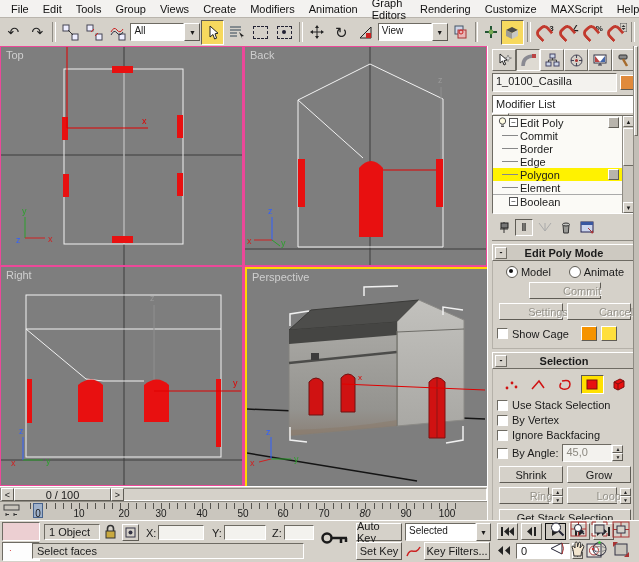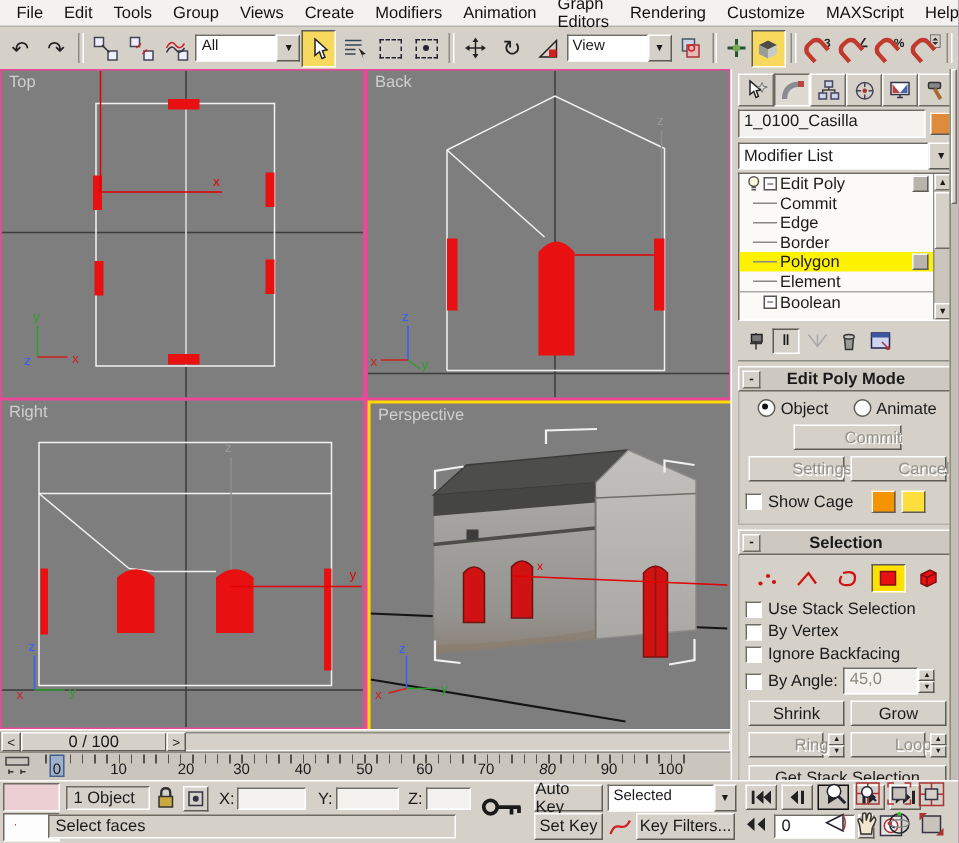--- a/index.html
+++ b/index.html
@@ -45,21 +45,21 @@
   
   .cpanel{position:absolute;left:487px;top:0;width:152px;height:474px;background:#d5d1c9;border-left:1px solid #fff;box-sizing:border-box;padding:2px 3px 0 4px;}
   .cp-scroll{position:absolute;right:0;top:0;width:5px;height:474px;background:#c2beb6;border-left:1px solid #8e8b83;}
   .cp-scroll .thumb{position:absolute;left:0;top:0;width:4px;height:90px;background:#d5d1c9;border:1px solid;border-color:#fff #6e6b63 #6e6b63 #fff;box-sizing:border-box;}
   .cp-tabs{display:flex;height:21px;margin:1px 0 3px 0;}
   .cp-tab{width:22px;height:20px;display:flex;align-items:center;justify-content:center;border:1px solid;border-color:#fff #6e6b63 #6e6b63 #fff;background:#d5d1c9;}
   .cp-tab.active{border-color:#6e6b63 #fff #fff #6e6b63;background:#dedad2;}
   .name-row{display:flex;align-items:center;gap:3px;margin-bottom:3px;}
   .name-field{flex:1;height:15px;padding:1px 3px;font-size:11px;}
   .swatch{width:16px;height:15px;border:1px solid;border-color:#fff #5f5c55 #5f5c55 #fff;box-sizing:border-box;}
-  .modlist{display:flex;height:18px;margin-bottom:2px;}
+  .modlist{display:flex;height:18px;margin-bottom:2px;flex-direction:column;}
   .modlist .val{flex:1;background:#fff;border:1px solid;border-color:#6e6b63 #fff #fff #6e6b63;padding:2px 3px;}
   .modlist .arr{width:15px;background:#d5d1c9;border:1px solid;border-color:#fff #5f5c55 #5f5c55 #fff;font-size:7px;display:flex;align-items:center;justify-content:center;}
   .stackbox{position:relative;height:97px;background:#fbfaf6;border:1px solid;border-color:#6e6b63 #fff #fff #6e6b63;overflow:hidden;}
   .stk-row{position:relative;height:13px;display:flex;align-items:center;padding-left:3px;white-space:nowrap;}
   .stk-row.sel{background:#fff200;}
   .stk-ico{width:13px;display:flex;justify-content:center;}
   .stk-exp{width:9px;height:9px;border:1px solid #555;background:#fff;font-size:8px;line-height:7px;text-align:center;margin-right:2px;box-sizing:border-box;}
   .tree{display:inline-block;width:16px;height:1px;border-top:1px solid #888;margin:0 2px 0 6px;}
   .stk-sq{position:absolute;right:16px;top:1px;width:11px;height:11px;background:#b8b4ac;border:1px solid;border-color:#fff #5f5c55 #5f5c55 #fff;box-sizing:border-box;}
   .stk-sb{position:absolute;right:0;top:0;width:12px;height:100%;background:#cac6be;border-left:1px solid #8e8b83;}
@@ -493,25 +493,25 @@
           <span class="stk-exp">−</span>
           <span>Edit Poly</span>
           <span class="stk-sq"></span>
         </div>
         <div class="stk-row">
             <span class="tree"></span>
             <span>Commit</span>
           </div>
         <div class="stk-row">
             <span class="tree"></span>
-            <span>Edge</span>
+            <span>Border</span>
           </div>
         <div class="stk-row">
             <span class="tree"></span>
-            <span>Border</span>
+            <span>Edge</span>
           </div>
         <div class="stk-row sel">
             <span class="tree"></span>
             <span>Polygon</span>
           <span class="stk-sq"></span>
           </div>
         <div class="stk-row">
             <span class="tree"></span>
             <span>Element</span>
           </div>
@@ -557,21 +557,21 @@
           </span>
       </div>
 
       <div class="rollout">
         <div class="ro-head">
           <span class="ro-min">-</span>
           <span>Edit Poly Mode</span>
         </div>
         <div class="ro-body">
           <div style="display:flex;justify-content:space-around;margin:1px 0 4px 0;">
-            <label><span class="radio on"></span><span>Object</span></label>
+            <label><span class="radio on"></span><span>Model</span></label>
             <label><span class="radio"></span><span>Animate</span></label>
           </div>
           <div style="display:flex;justify-content:center;margin:3px 0;">
             <div class="btn dis" style="width:72px;height:17px;">
                 <span>Commit</span>
               </div>
           </div>
           <div style="display:flex;justify-content:space-between;margin:4px 2px;">
             <div class="btn dis" style="width:64px;height:17px;">
                 <span>Settings</span>

